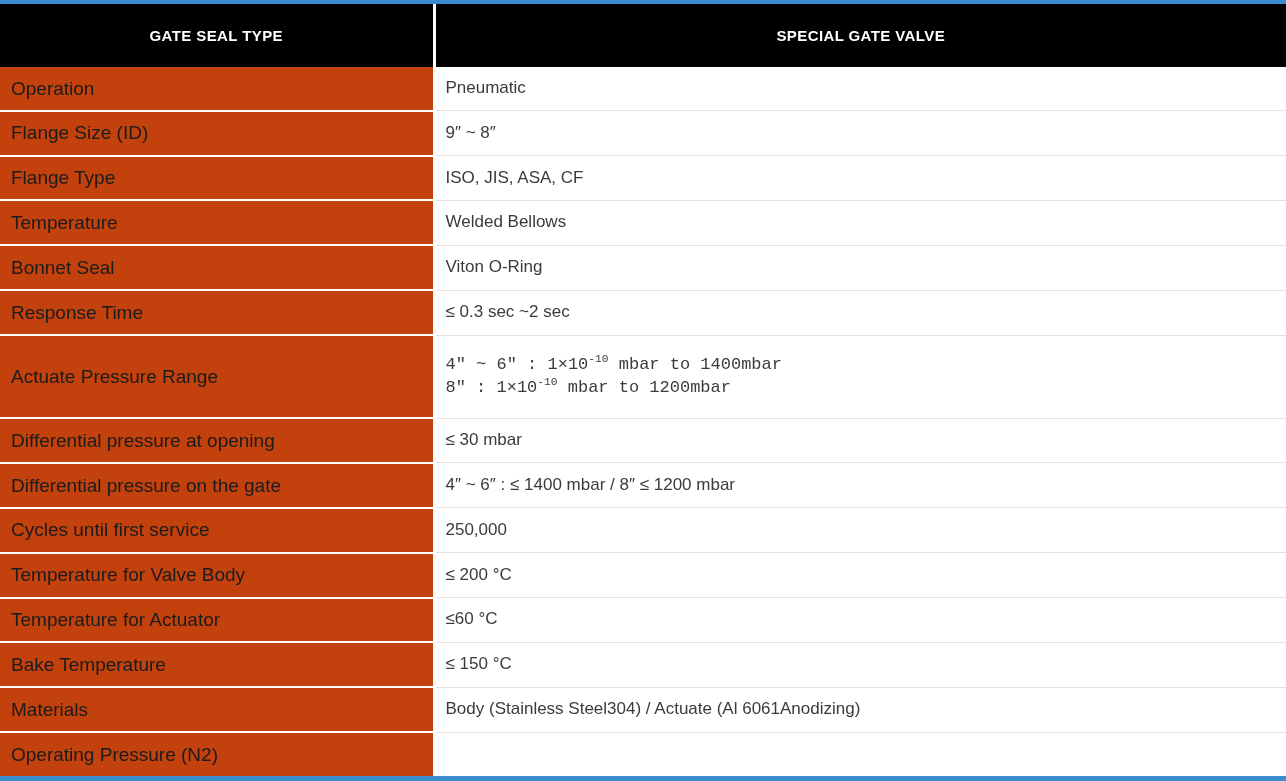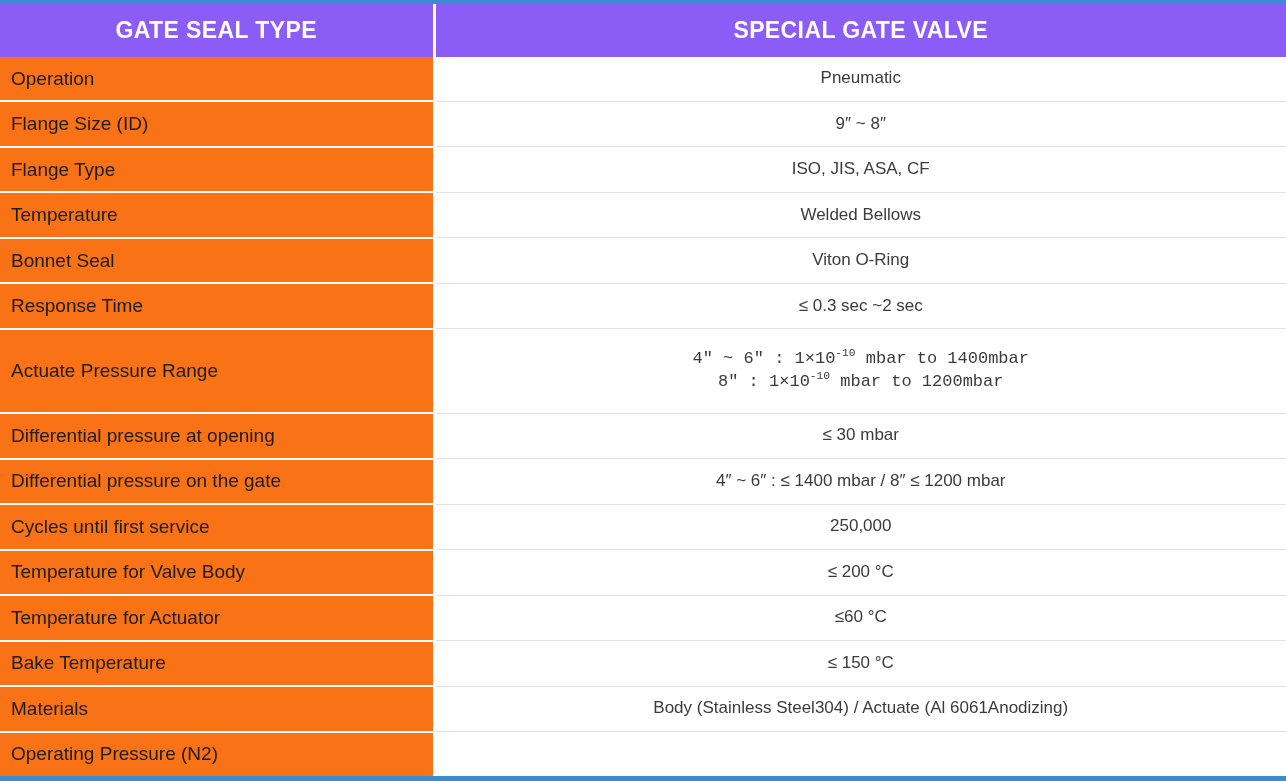--- a/index.html
+++ b/index.html
@@ -31,56 +31,55 @@
     border-collapse: collapse;
     table-layout: fixed;
     flex: 1 1 auto;
   }
 
   .spec-table col.col-label { width: 434px; }
   .spec-table col.col-value { width: 852px; }
 
   
   thead th {
-    background: #8b5cf6;
+    background: #000000;
     color: #ffffff;
-    font-size: 23px;
+    font-size: 15px;
     font-weight: bold;
     letter-spacing: 0.4px;
     text-align: center;
-    height: 53px;
+    height: 63px;
     padding: 0 8px;
     border: 0;
     vertical-align: middle;
   }
   thead th.th-label { border-right: 3px solid #ffffff; }
 
   
   tbody td {
     border: 0;
     vertical-align: middle;
     padding: 0 10px;
     line-height: 1.35;
   }
 
   tbody td.cell-label {
-    background: #f97316;
+    background: #c2410c;
     color: #1c1c1c;
     font-size: 19px;
     text-align: left;
     padding-left: 11px;
     border-bottom: 2px solid #ffffff;
     border-right: 3px solid #ffffff;
   }
 
   tbody td.cell-value {
     background: #ffffff;
     color: #3b3b3b;
     font-size: 17px;
-    text-align: center;
     border-bottom: 1px solid #e2e2e2;
   }
 
   tbody tr:last-child td.cell-label { border-bottom: 0; }
   tbody tr:last-child td.cell-value { border-bottom: 0; }
 
   tbody tr.row-tall td { height: 72px; }
   tbody tr.row-normal td { height: 38px; }
 
   .val-line { display: block; font-family: Liberation Mono, monospace; }

